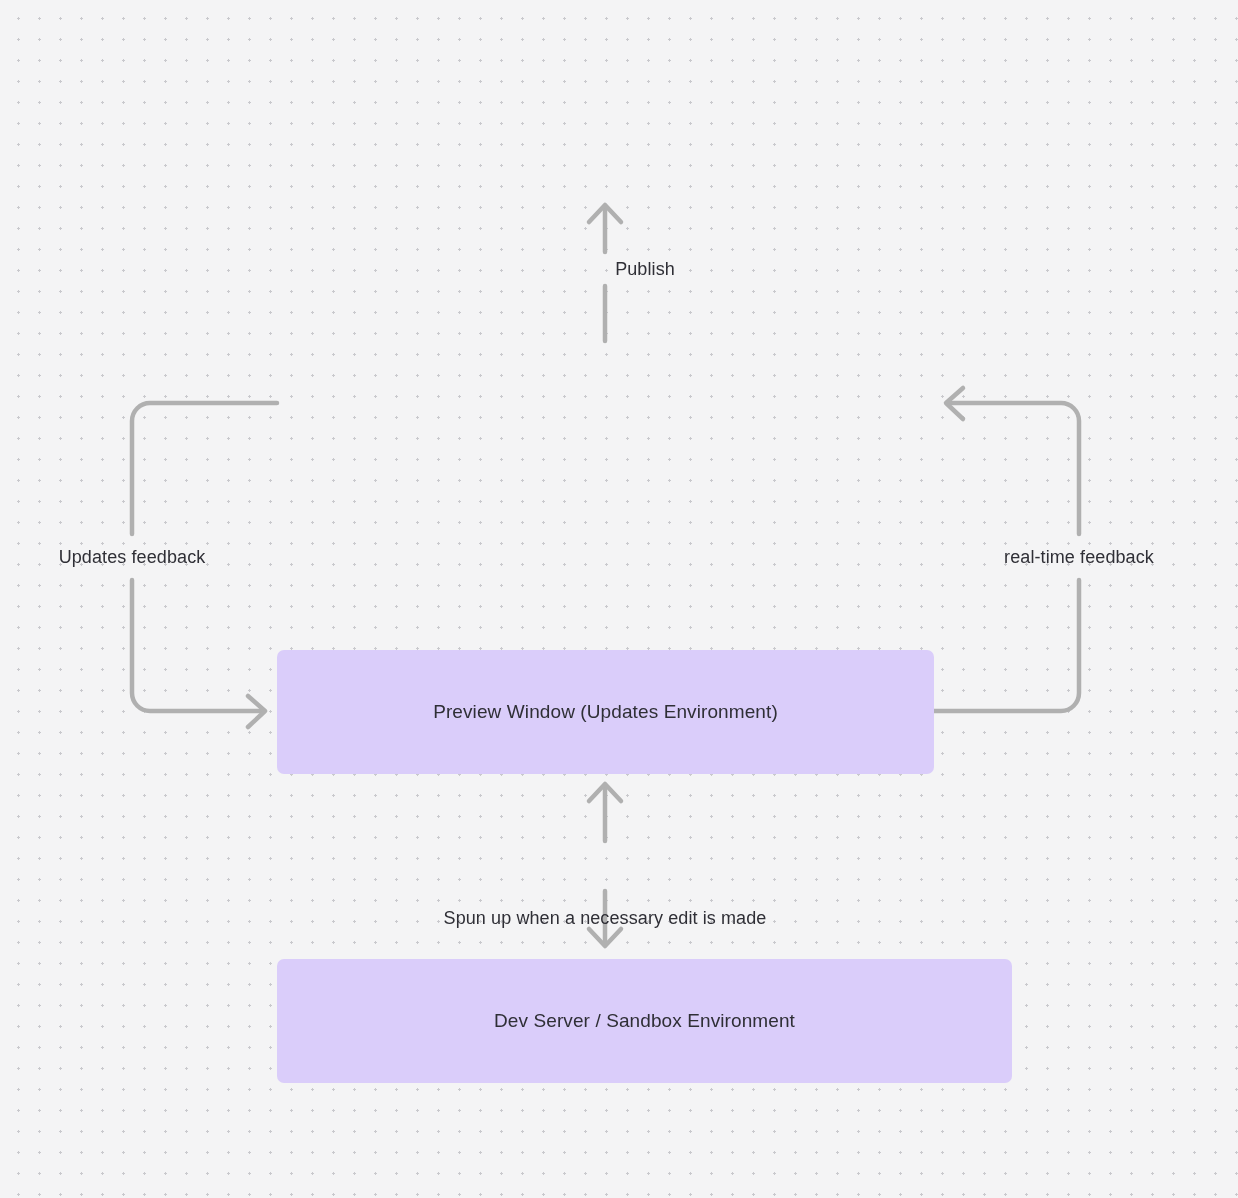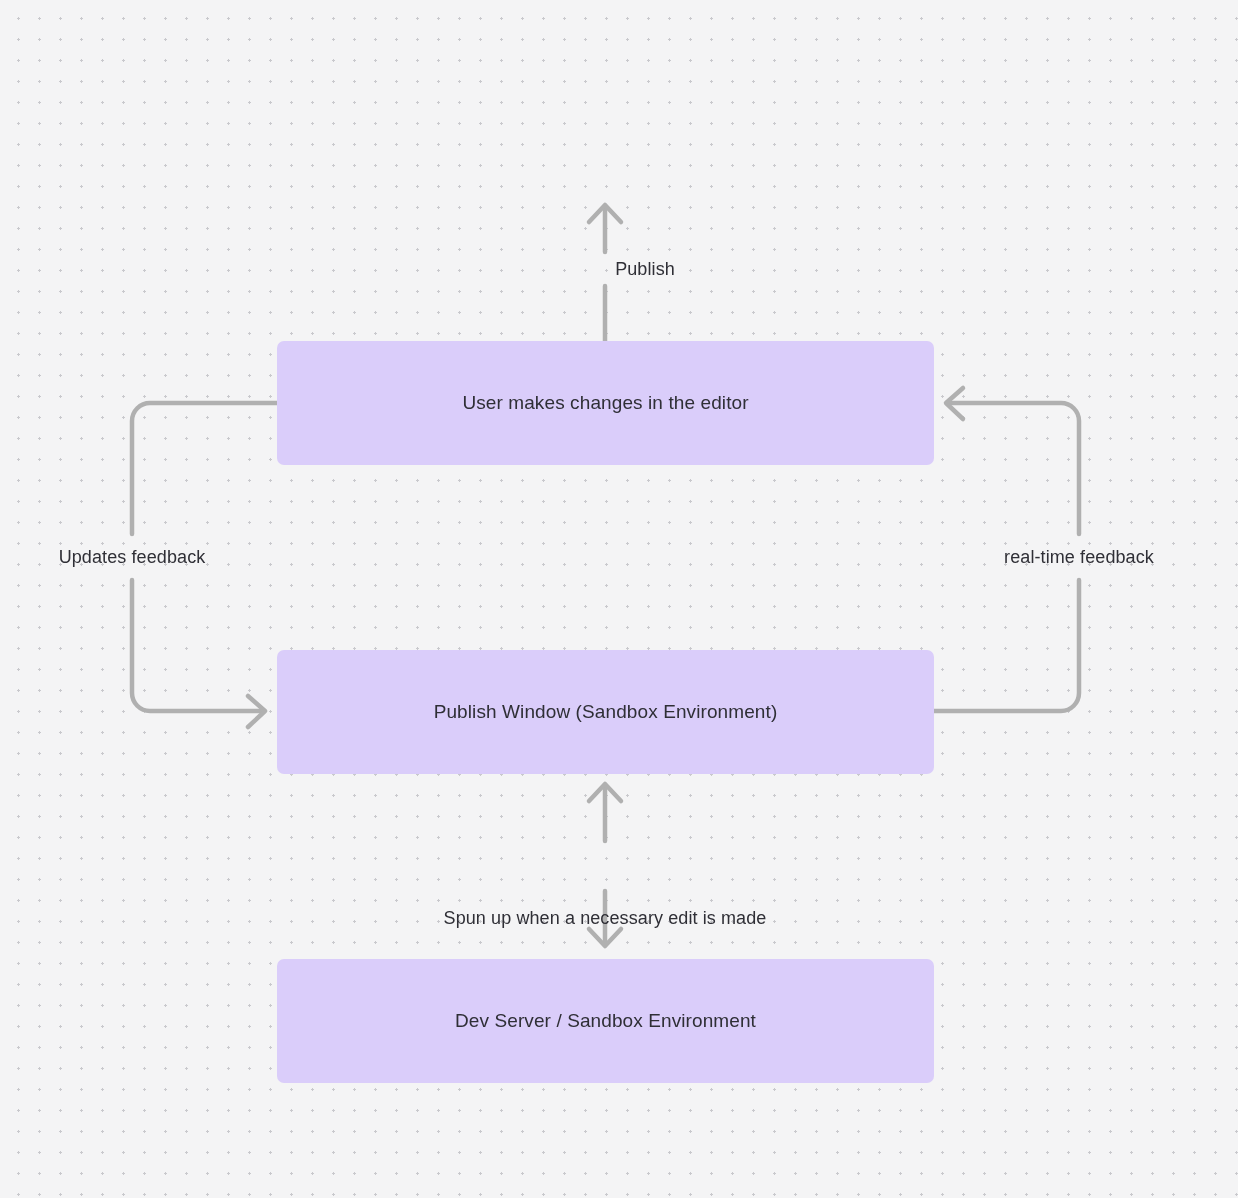--- a/index.html
+++ b/index.html
@@ -48,21 +48,21 @@
     font-size: 19px;
     color: #2f2f36;
     letter-spacing: 0.1px;
     line-height: 1.25;
     padding: 0 16px;
   }
 
   #node-live          { left: 277px; top: 72px;  width: 657px; height: 124px; }
   #node-user-changes  { left: 277px; top: 341px; width: 657px; height: 124px; }
   #node-preview       { left: 277px; top: 650px; width: 657px; height: 124px; }
-  #node-dev-server    { left: 277px; top: 959px; width: 657px; height: 124px; }
+  #node-dev-server    { left: 277px; top: 959px; width: 735px; height: 124px; }
 
   .edge-label {
     position: absolute;
     font-size: 18px;
     color: #2f2f36;
     white-space: nowrap;
     letter-spacing: 0.1px;
     transform: translate(-50%, -50%);
     padding: 2px 6px;
   }
@@ -102,26 +102,23 @@
 
     <g>
       <path d="M 605 841 L 605 786" fill="none" stroke="#b0b0b0" stroke-width="4.5" stroke-linecap="round"></path>
       <path d="M 589 801 L 605 784 L 621 801" fill="none" stroke="#b0b0b0" stroke-width="4.5" stroke-linecap="round" stroke-linejoin="round"></path>
       <path d="M 605 891 L 605 944" fill="none" stroke="#b0b0b0" stroke-width="4.5" stroke-linecap="round"></path>
       <path d="M 589 929 L 605 946 L 621 929" fill="none" stroke="#b0b0b0" stroke-width="4.5" stroke-linecap="round" stroke-linejoin="round"></path>
     </g>
   </svg>
 
 
-  <div class="node" id="node-user-changes">
-    <span class="node-label">User makes changes in the editor</span>
-  </div>
 
   <div class="node" id="node-preview">
-    <span class="node-label">Publish Window (Sandbox Environment)</span>
+    <span class="node-label">Preview Window (Updates Environment)</span>
   </div>
 
   <div class="node" id="node-dev-server">
     <span class="node-label">Dev Server / Sandbox Environment</span>
   </div>
 
   <div class="edge-label opaque" id="label-publish">Publish</div>
 
   <div class="edge-label" id="label-updates">Updates feedback</div>
 

